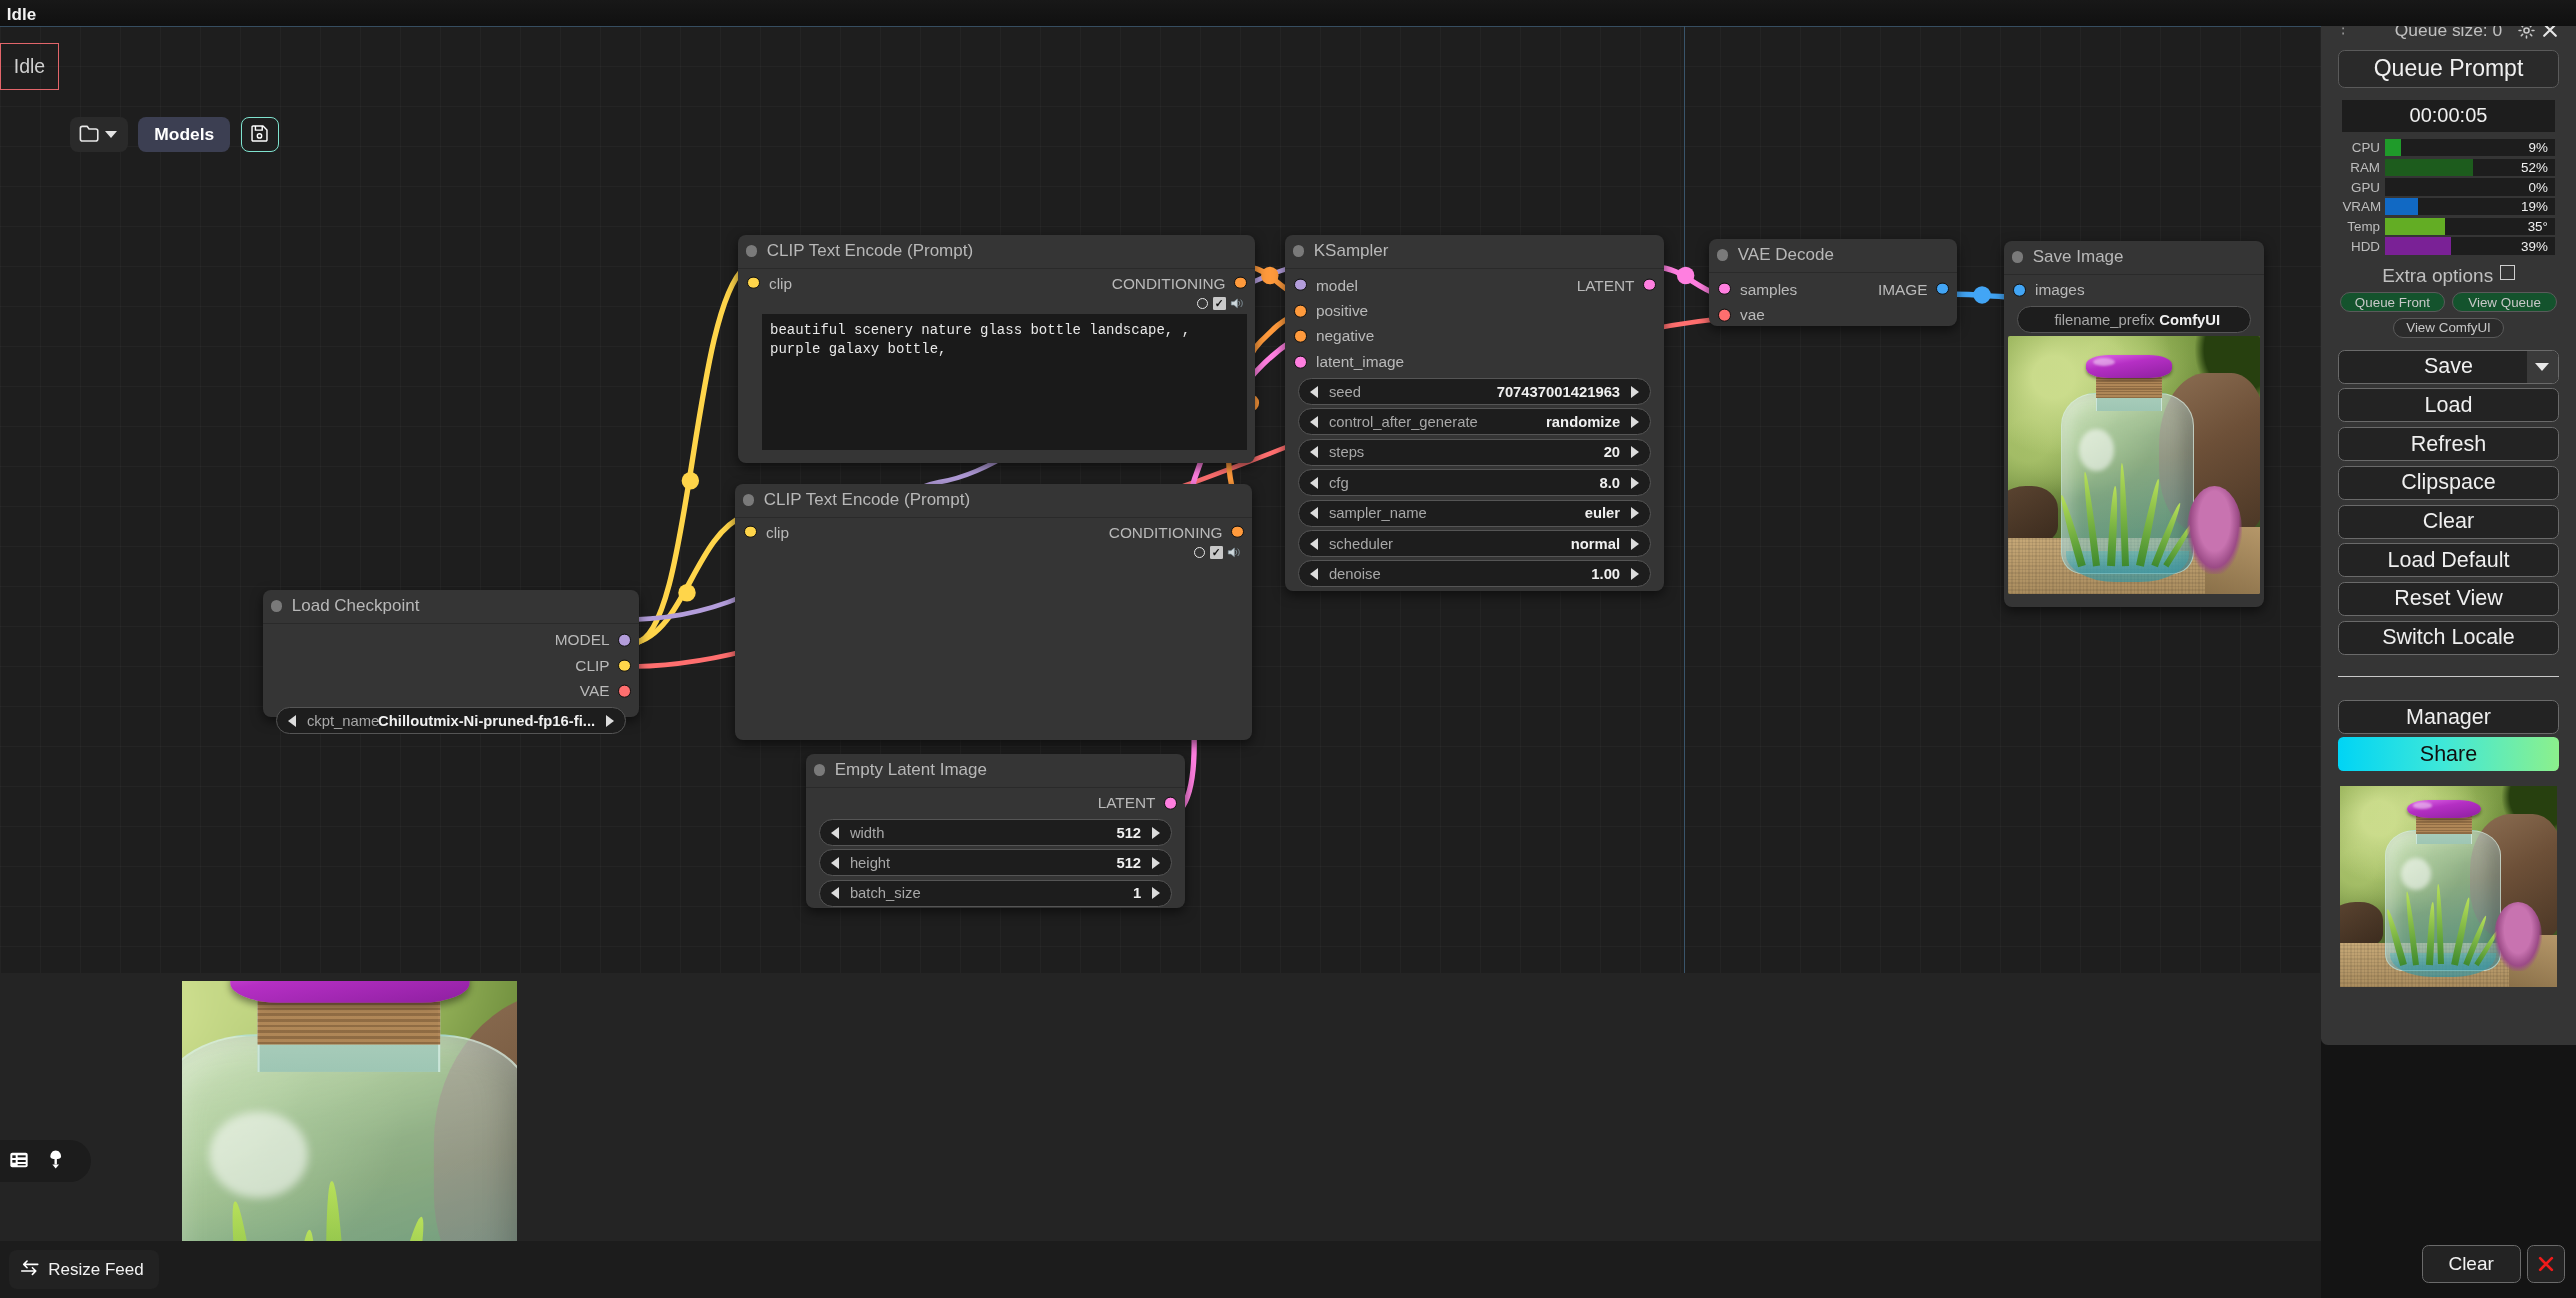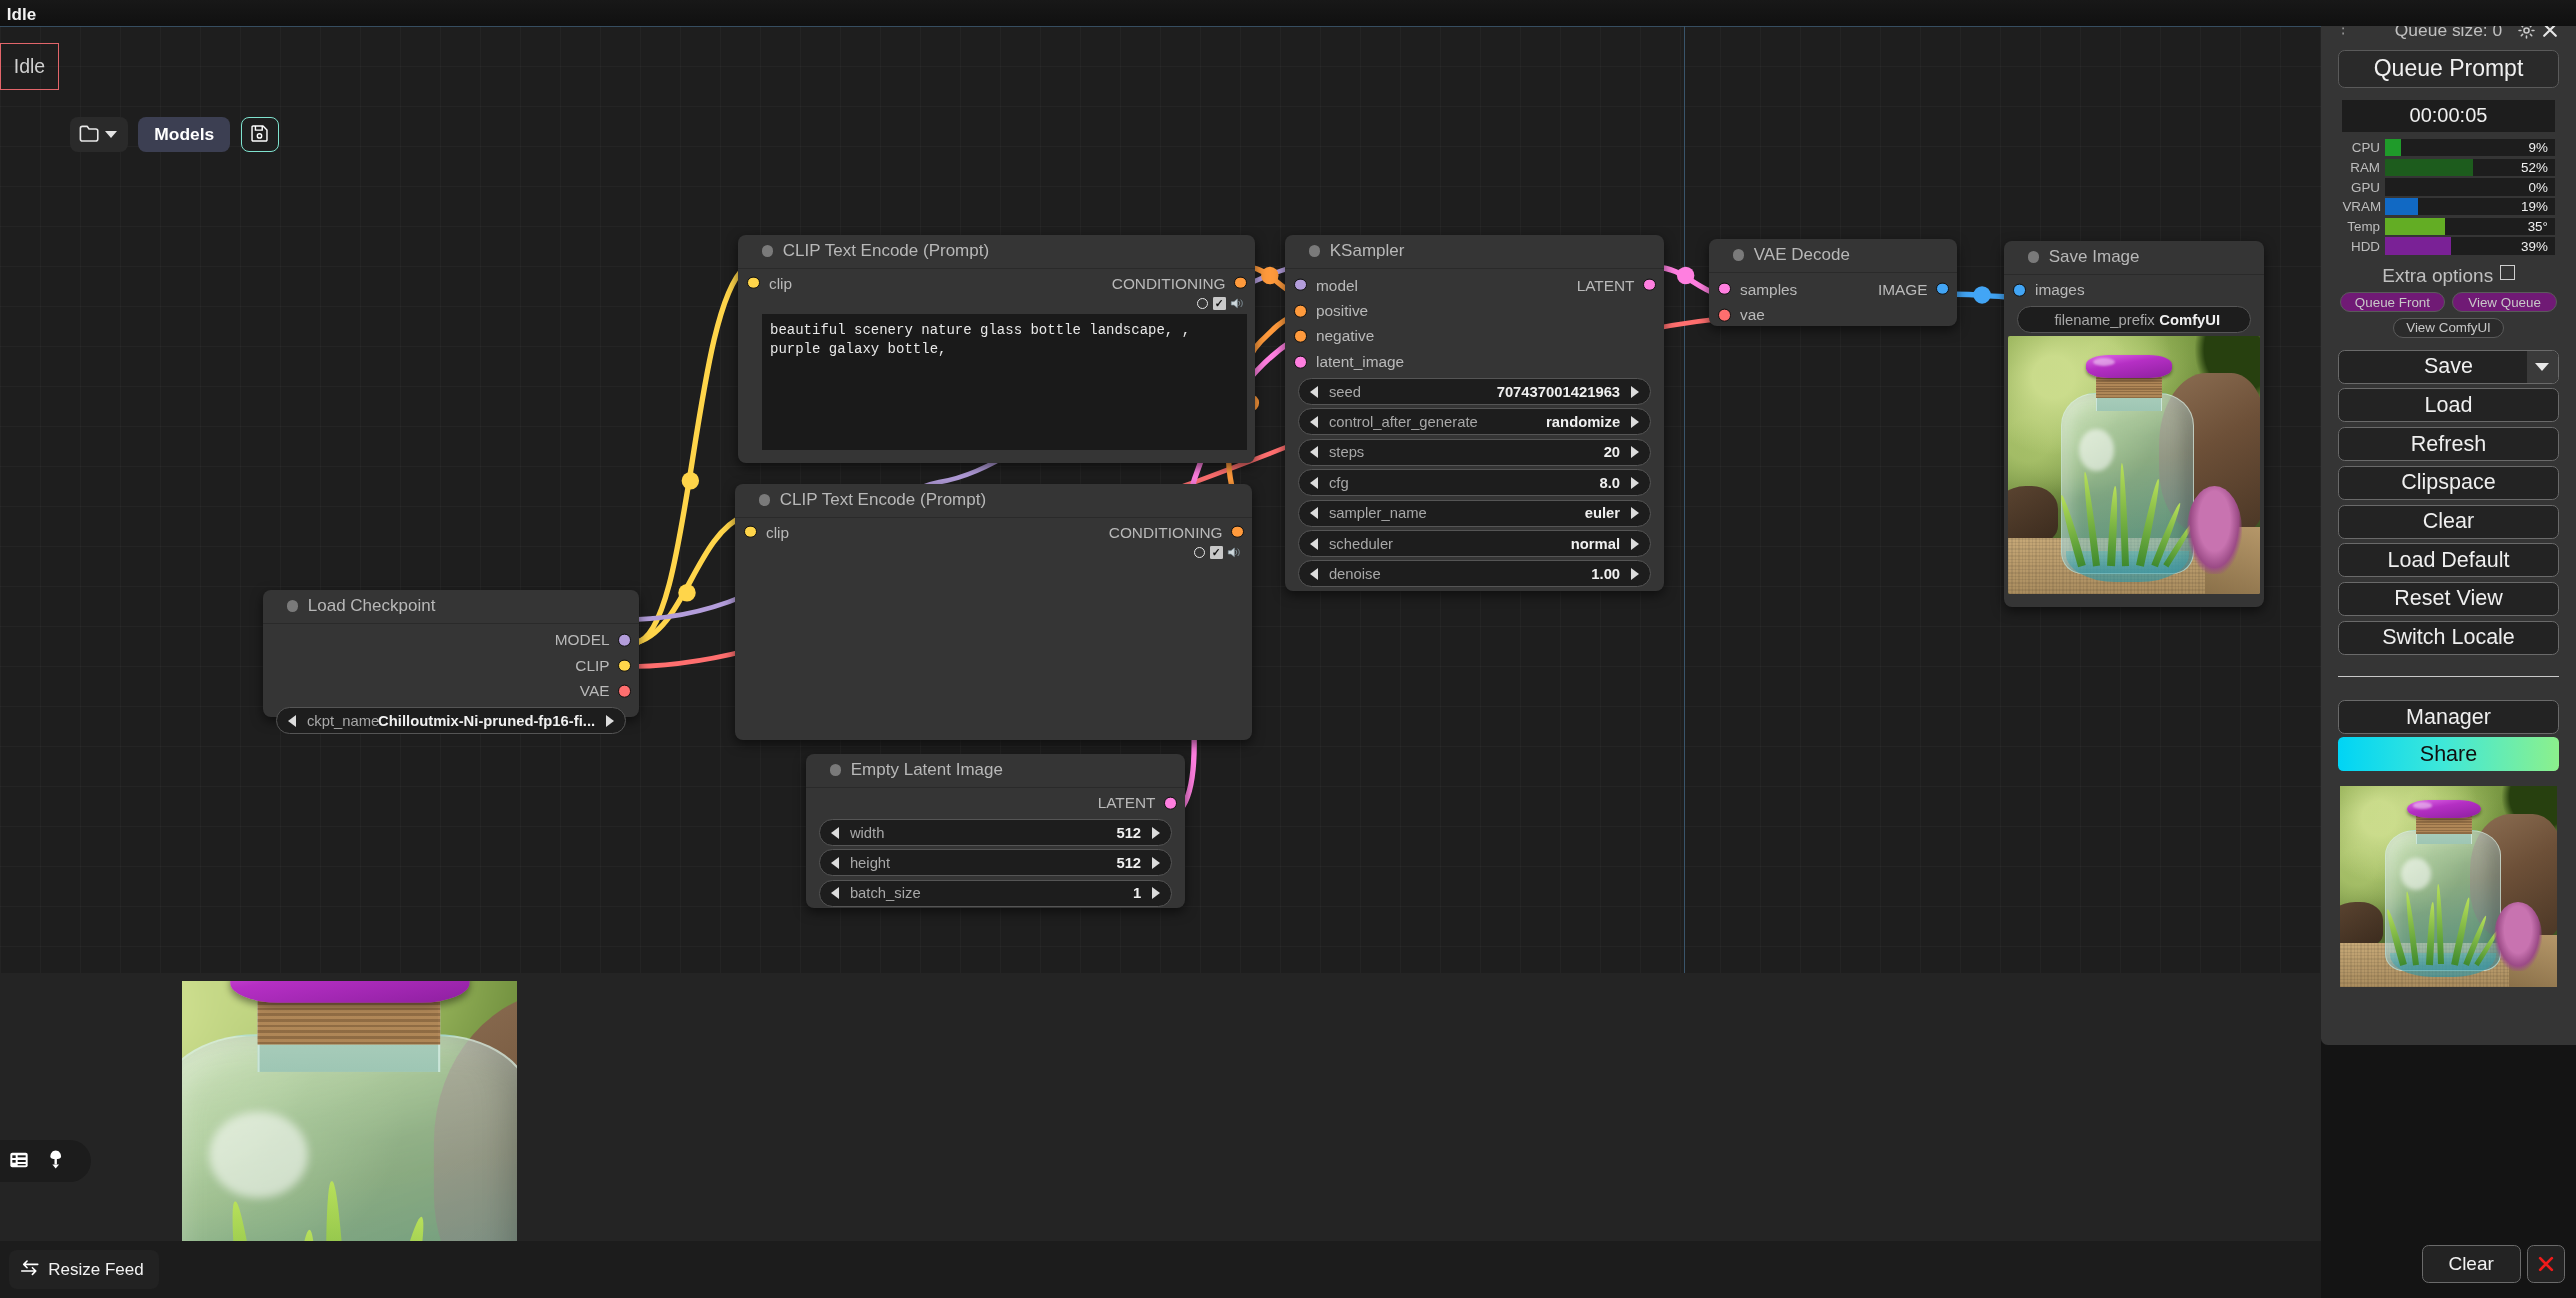--- a/index.html
+++ b/index.html
@@ -81,21 +81,21 @@
   
   .node {
     position: absolute;
     background: #353535;
     border-radius: 8px;
     box-shadow: 0 4px 12px rgba(0,0,0,.55);
     z-index: 10;
   }
   .node-title {
     height: 34px; display: flex; align-items: center; gap: 9.4px;
-    padding-left: 24px;
+    padding-left: 8px;
     border-bottom: 0.7px solid #2a2a2a;
     color: #b8b8b8; font-size: 17px;
   }
   .node-dot {
     width: 11.4px; height: 11.4px; border-radius: 50%; background: #7a7a7a; flex: 0 0 auto;
   }
   .node-body { position: relative; padding: 0; }
 
   
   .slot {
@@ -272,21 +272,21 @@
     display: flex; align-items: center; color: #f0f0f0; font-size: 13.4px; }
 
   .sp-extra {
     margin-top: 9.4px; display: flex; align-items: flex-start; justify-content: center; gap: 6.7px;
     color: #c0c0c0; font-size: 19px; cursor: pointer;
   }
   .sp-checkbox { width: 14.8px; height: 14.8px; border: 1.3px solid #cfcfcf; background: transparent; }
 
   .sp-minirow { display: flex; gap: 6.7px; margin: 5.4px 6.7px 0 6.7px; }
   .sp-mini {
-    flex: 1; height: 20px; background: #701a75; border: 0.7px solid #5a5a5a; border-radius: 10px;
+    flex: 1; height: 20px; background: #14532d; border: 0.7px solid #5a5a5a; border-radius: 10px;
     display: flex; align-items: center; justify-content: center;
     color: #c8c8c8; font-size: 13.4px; cursor: pointer;
   }
   .sp-mini-wide {
     width: 111px; margin: 5.4px auto 0 auto; height: 20px;
     background: #2b2b2b; border: 0.7px solid #5a5a5a; border-radius: 10px;
     display: flex; align-items: center; justify-content: center;
     color: #c8c8c8; font-size: 13.4px; cursor: pointer;
   }
 

